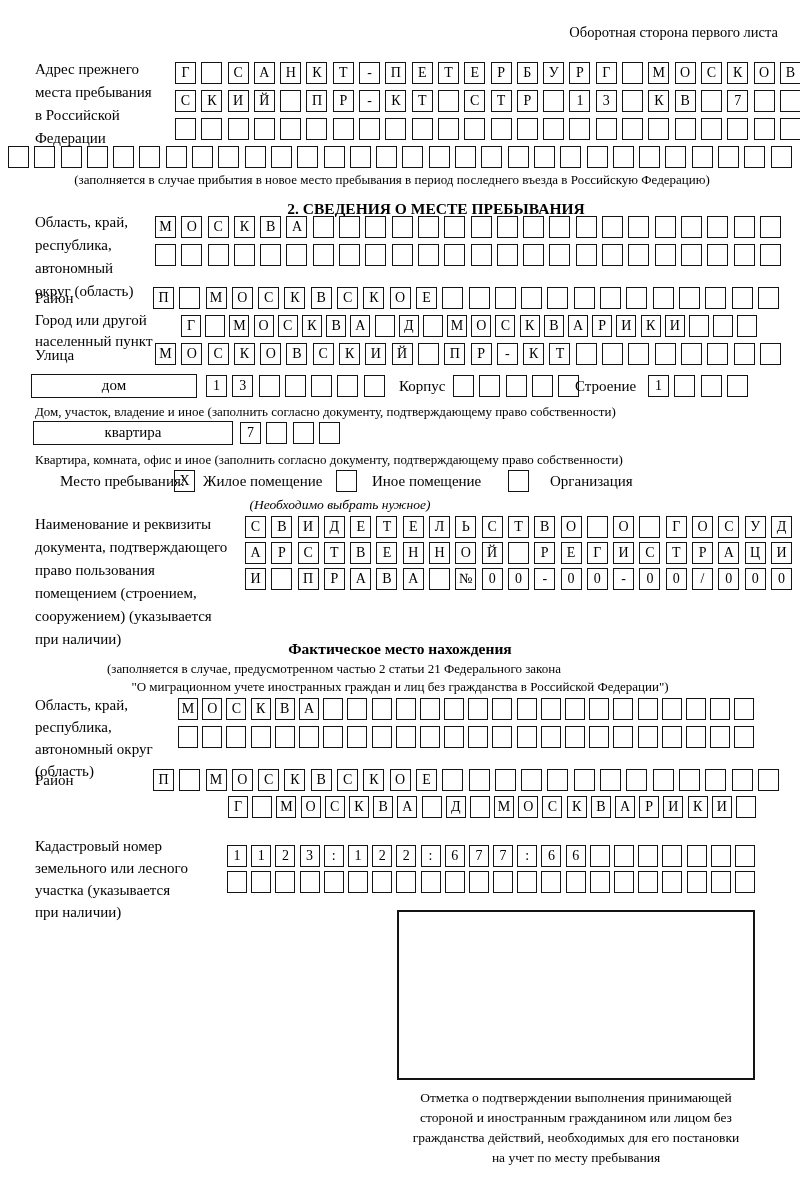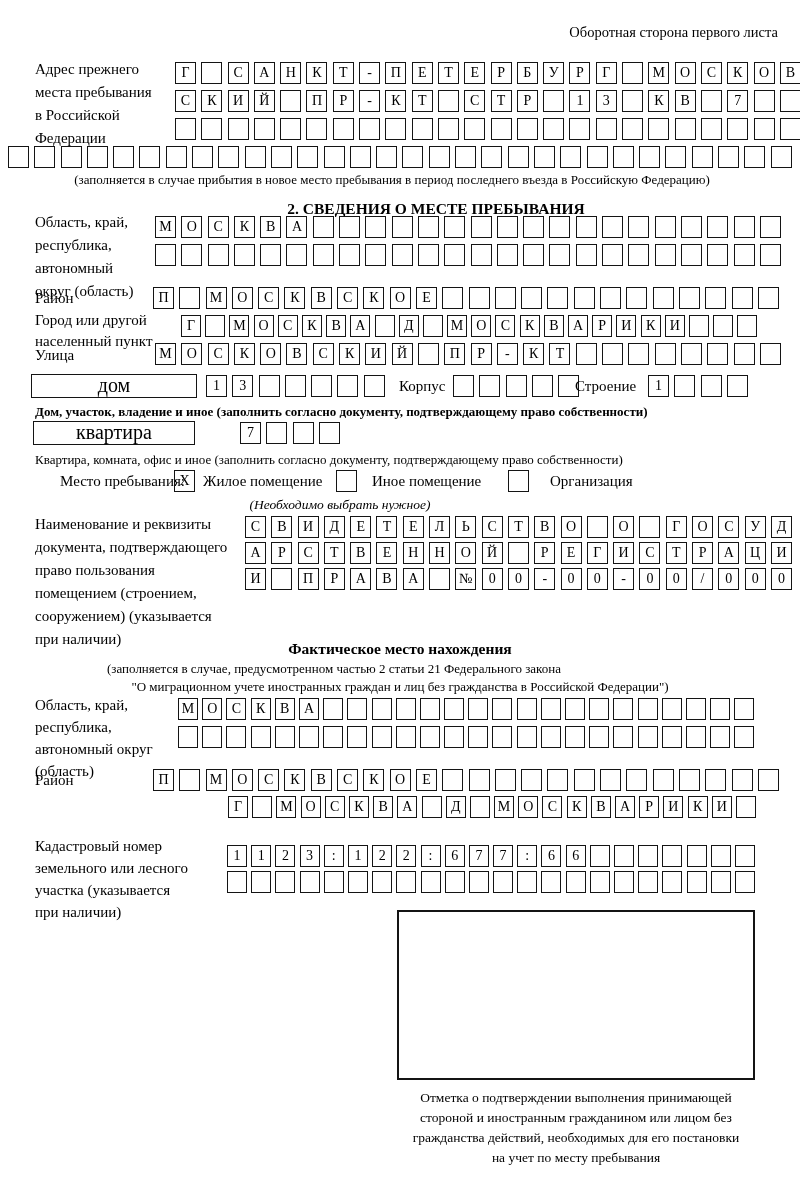--- a/index.html
+++ b/index.html
@@ -10,21 +10,21 @@
   .lbl.tight{line-height:21px;}
   .cap{position:absolute;font-size:13px;}
   .title{position:absolute;left:0;width:100%;text-align:center;font-weight:bold;font-size:15.5px;}
   .centered{position:absolute;text-align:center;font-size:13px;}
   .brow{position:absolute;display:flex;gap:5.3px;}
   .brow .box{flex:none;width:21px;height:22px;box-sizing:border-box;border:1.5px solid #141414;
              text-align:center;font-size:14px;line-height:19px;}
   .brow.p24{gap:4.2px;}
   .brow.p24 .box{width:20px;}
   .fieldbox{position:absolute;box-sizing:border-box;height:24px;border:1.5px solid #141414;
-            text-align:center;font-size:20px;line-height:21px;}
+            text-align:center;font-size:15px;line-height:21px;}
   .inl{position:absolute;font-size:15px;}
   .stamp{position:absolute;left:397px;top:910px;width:358px;height:170px;
          box-sizing:border-box;border:2px solid #141414;background:#fff;}
 </style>
 </head>
 <body>
 
 <div class="page">
 
   <div class="hdr">Оборотная сторона первого листа</div>
@@ -313,23 +313,23 @@
       <span class="box"></span>
       <span class="box"></span>
     </div>
   <div class="inl" style="left:575px;top:378px;">Строение</div>
   <div class="brow" style="left:648px;top:375px;">
       <span class="box">1</span>
       <span class="box"></span>
       <span class="box"></span>
       <span class="box"></span>
     </div>
-  <div class="cap" style="left:35px;top:404px;font-weight:bold;">Дом, участок, владение и иное (заполнить согласно документу, подтверждающему право собственности)</div>
-
-  <div class="fieldbox" style="left:33px;top:421px;width:162px;">квартира</div>
+  <div class="cap" style="left:35px;top:404px;">Дом, участок, владение и иное (заполнить согласно документу, подтверждающему право собственности)</div>
+
+  <div class="fieldbox" style="left:33px;top:421px;width:200px;">квартира</div>
   <div class="brow" style="left:240px;top:422px;">
       <span class="box">7</span>
       <span class="box"></span>
       <span class="box"></span>
       <span class="box"></span>
     </div>
   <div class="cap" style="left:35px;top:452px;">Квартира, комната, офис и иное (заполнить согласно документу, подтверждающему право собственности)</div>
 
   <div class="inl" style="left:35px;top:473px;margin-left:25px;">Место пребывания:</div>
   <div class="brow" style="left:174px;top:470px;">

